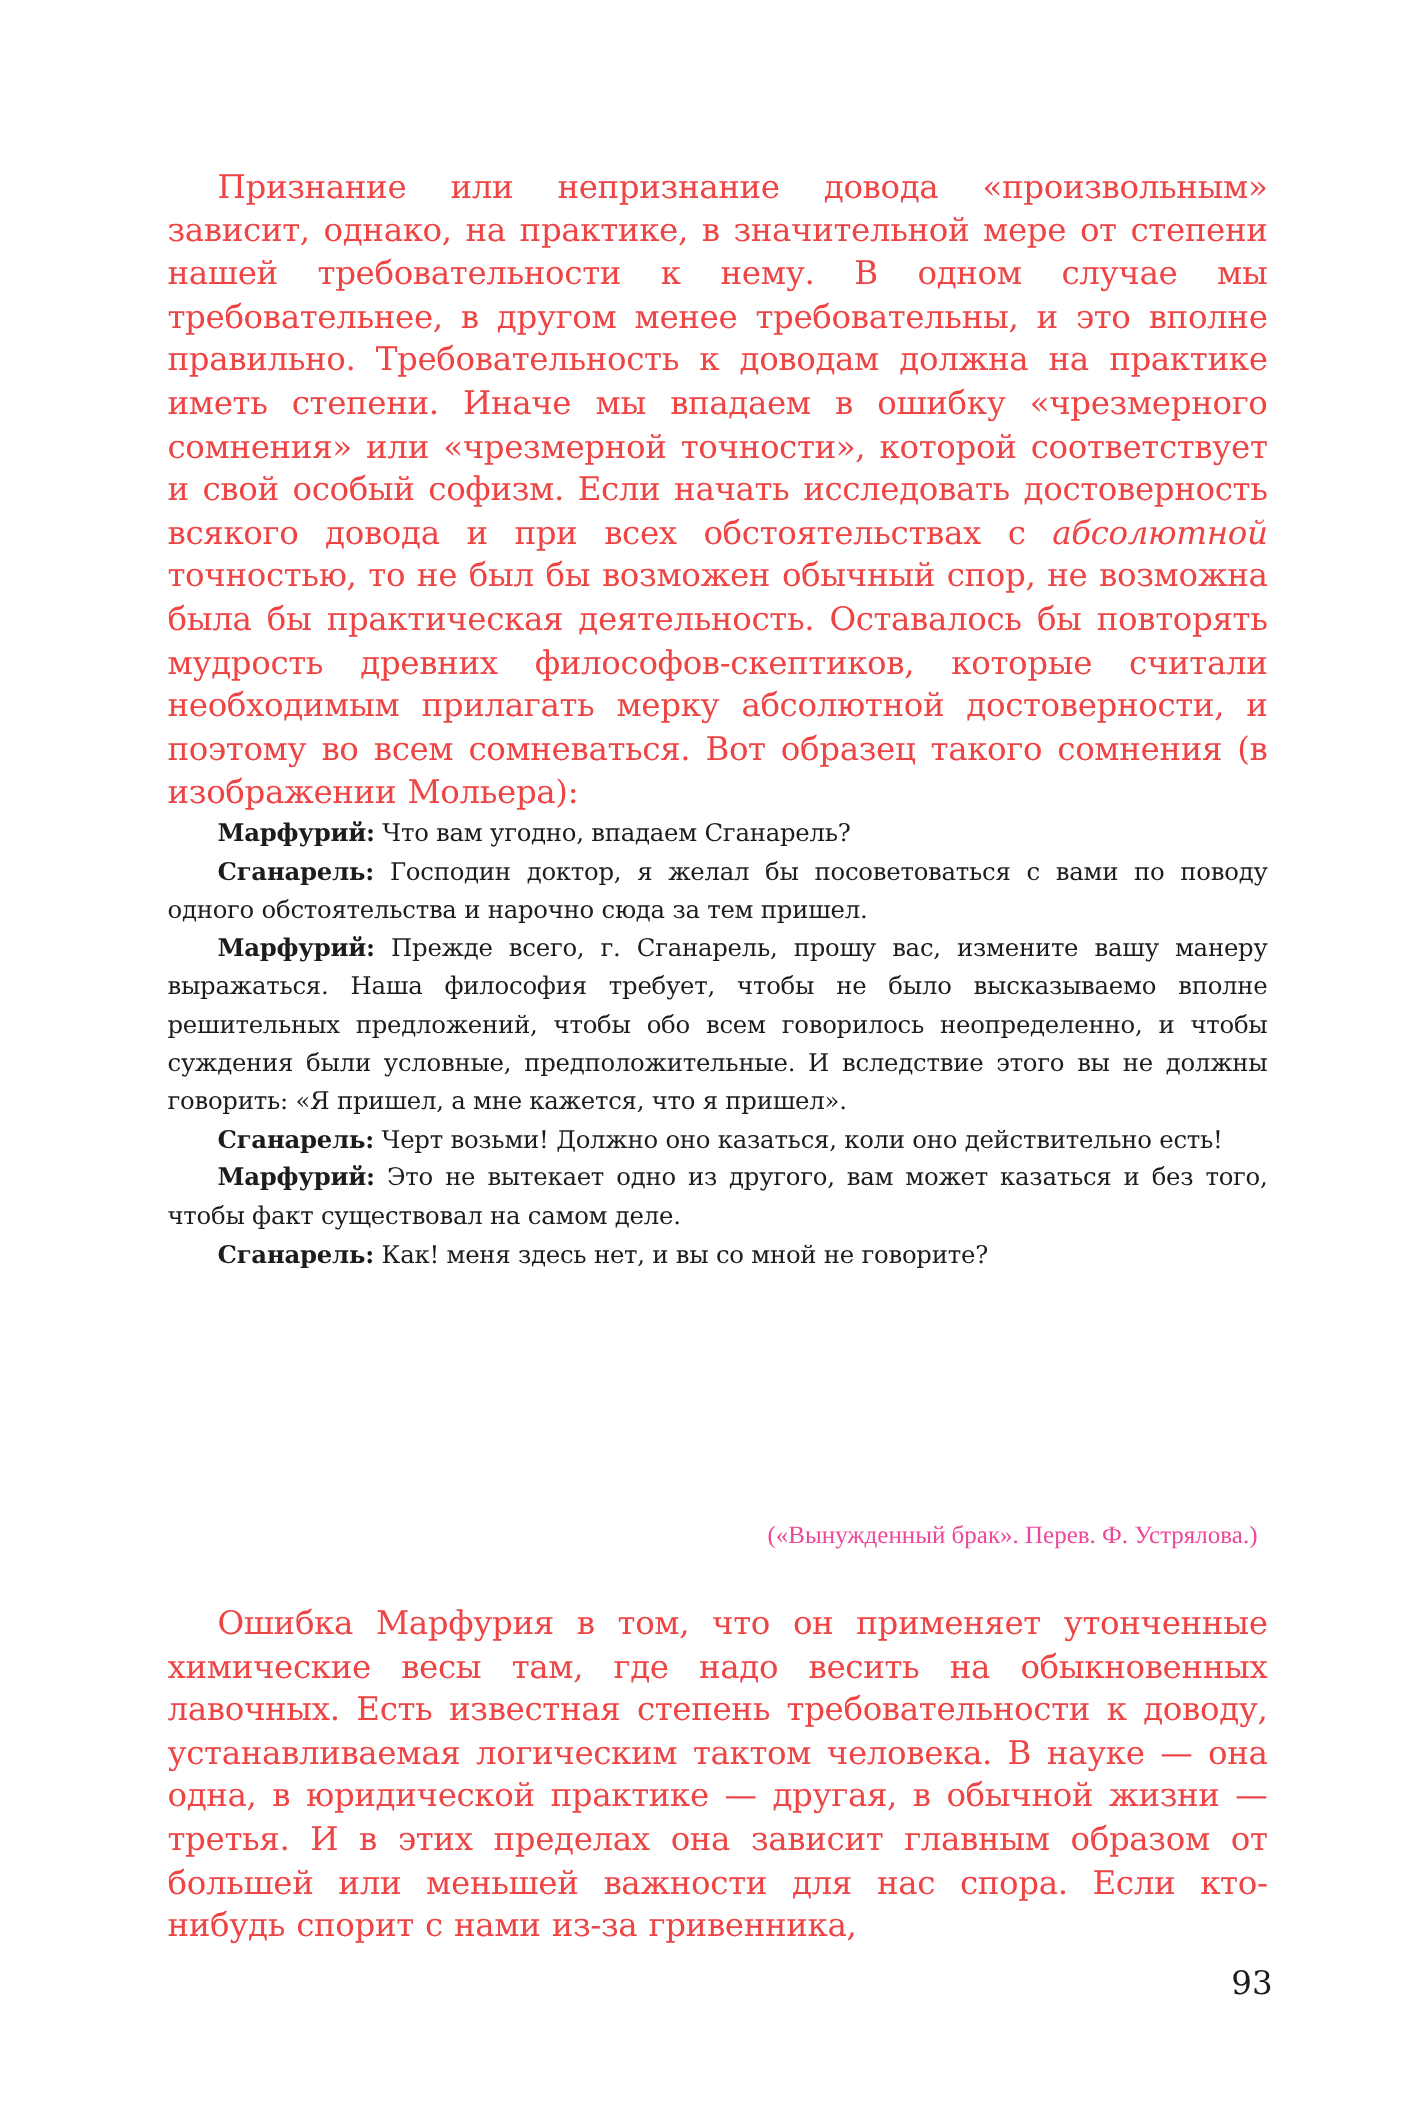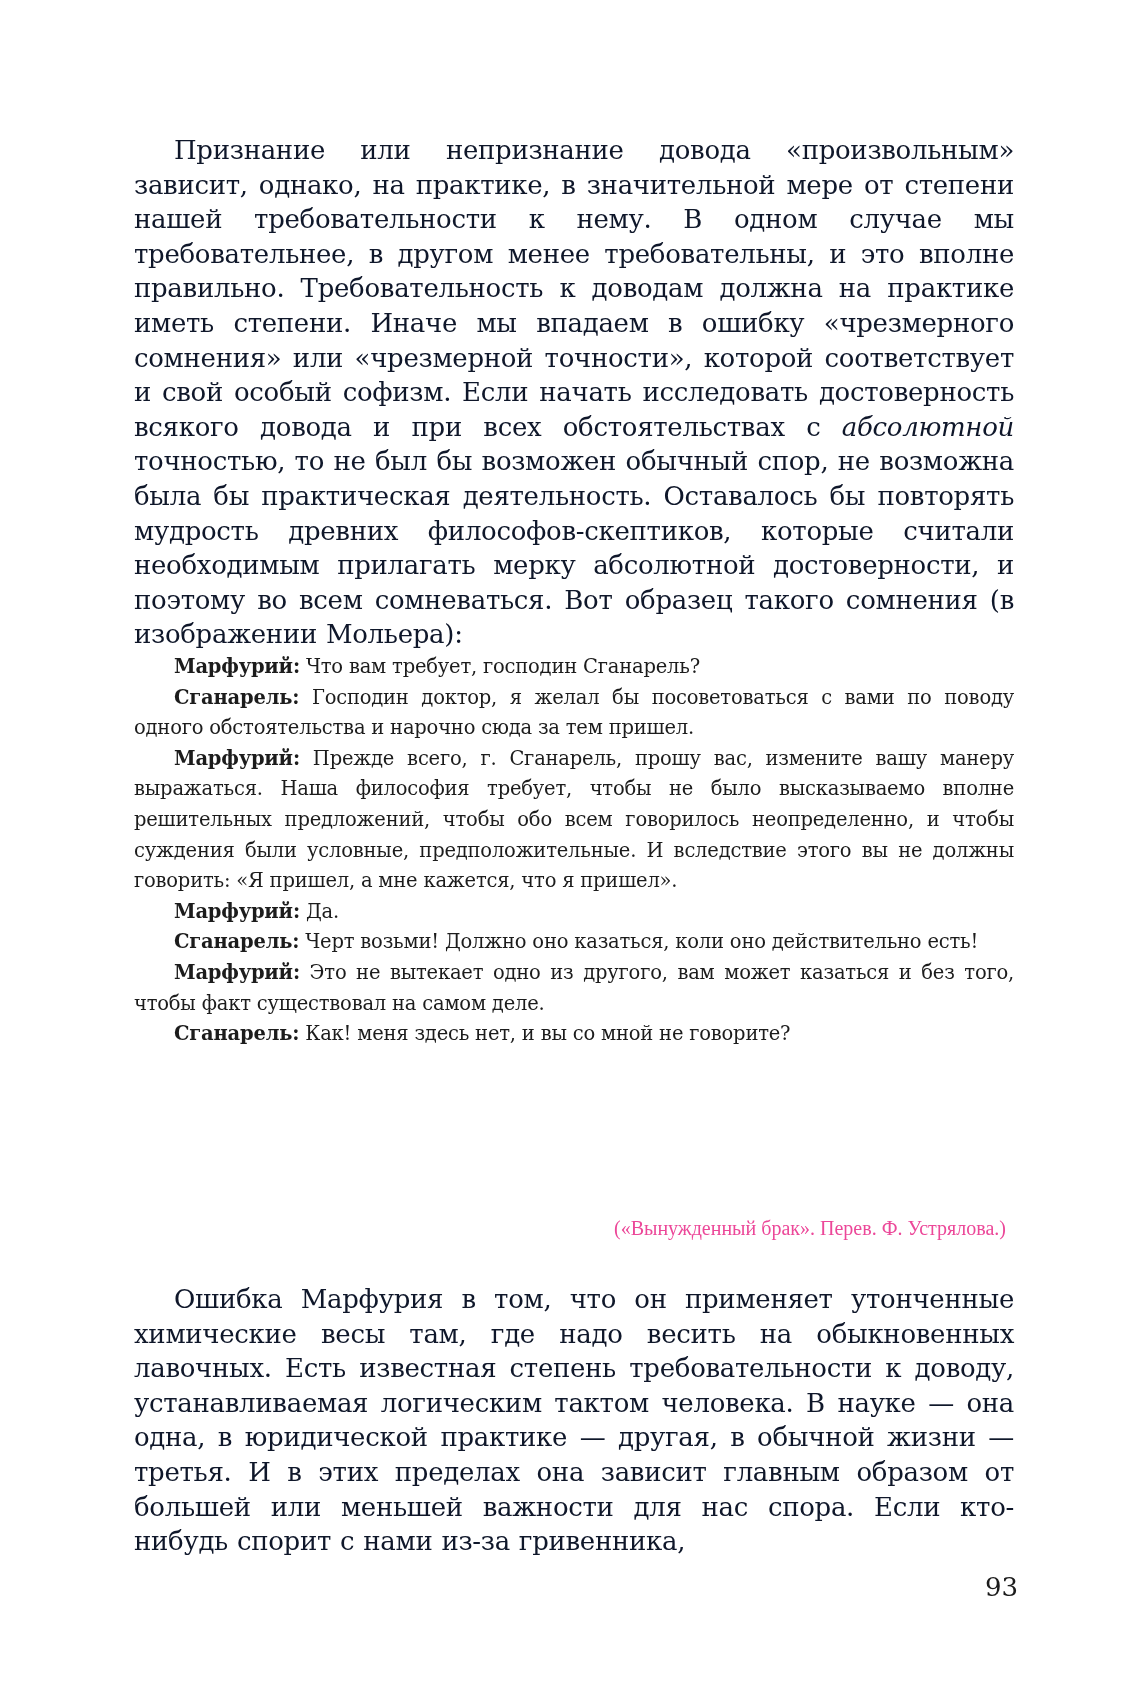--- a/index.html
+++ b/index.html
@@ -2,21 +2,21 @@
 <html><head>
 <meta charset="utf-8">
 <style>
   html, body { margin: 0; padding: 0; background: #ffffff; }
   body { width: 1140px; height: 1690px; position: relative; overflow: hidden; color: #1a1a1a; }
   .page { position: absolute; left: 0; top: 0; width: 1140px; height: 1690px; background: #ffffff; }
   .main-text {
     position: absolute; left: 134px; width: 880px;
     font-family: "DejaVu Serif", "Liberation Serif", serif;
     font-size: 26px; line-height: 34.6px; text-align: justify; text-align-last: left;
-    color: #0f172a; letter-spacing: -0.3px; word-spacing: 1px;
+    color: #ef4444; letter-spacing: -0.3px; word-spacing: 1px;
   }
   .main-text p { margin: 0; text-indent: 40px; }
   .para1 { top: 133px; }
   .para2 { top: 1282px; }
   .dialogue {
     position: absolute; left: 134px; top: 652px; width: 880px;
     font-family: "DejaVu Serif", "Liberation Serif", serif;
     font-size: 19.5px; line-height: 30.6px; text-align: justify; text-align-last: left;
     color: #1c1c1c; letter-spacing: -0.2px;
   }
@@ -35,24 +35,23 @@
 </head>
 <body>
 
 <div class="page">
 
   <div class="main-text para1">
     <p><span>Признание или непризнание довода «произвольным» зависит, однако, на практике, в значительной мере от степени нашей требовательности к нему. В одном случае мы требовательнее, в другом менее требовательны, и это вполне правильно. Требовательность к доводам должна на практике иметь степени. Иначе мы впадаем в ошибку «чрезмерного сомнения» или «чрезмерной точности», которой соответствует и свой особый софизм. Если начать исследовать достоверность всякого довода и при всех обстоятельствах с </span><em>абсолютной</em><span> точностью, то не был бы возможен обычный спор, не возможна была бы практическая деятельность. Оставалось бы повторять мудрость древних философов-скептиков, которые считали необходимым прилагать мерку абсолютной достоверности, и поэтому во всем сомневаться. Вот образец такого сомнения (в изображении Мольера):</span></p>
   </div>
 
   <div class="dialogue">
-    <p class="line"><span class="speaker">Марфурий:</span> <span>Что вам требует, господин Сганарель?</span></p>
+    <p class="line"><span class="speaker">Марфурий:</span> <span>Что вам угодно, впадаем Сганарель?</span></p>
     <p class="line"><span class="speaker">Сганарель:</span> <span>Господин доктор, я желал бы посоветоваться с вами по поводу одного обстоятельства и нарочно сюда за тем пришел.</span></p>
     <p class="line"><span class="speaker">Марфурий:</span> <span>Прежде всего, г. Сганарель, прошу вас, измените вашу манеру выражаться. Наша философия требует, чтобы не было высказываемо вполне решительных предложений, чтобы обо всем говорилось неопределенно, и чтобы суждения были условные, предположительные. И вследствие этого вы не должны говорить: «Я пришел, а мне кажется, что я пришел».</span></p>
-    <p class="line"><span class="speaker">Марфурий:</span> <span>Да.</span></p>
     <p class="line"><span class="speaker">Сганарель:</span> <span>Черт возьми! Должно оно казаться, коли оно действительно есть!</span></p>
     <p class="line"><span class="speaker">Марфурий:</span> <span>Это не вытекает одно из другого, вам может казаться и без того, чтобы факт существовал на самом деле.</span></p>
     <p class="line"><span class="speaker">Сганарель:</span> <span>Как! меня здесь нет, и вы со мной не говорите?</span></p>
   </div>
 
   <div class="source">(«Вынужденный брак». Перев. Ф. Устрялова.)</div>
 
   <div class="main-text para2">
     <p>Ошибка Марфурия в том, что он применяет утонченные химические весы там, где надо весить на обыкновенных лавочных. Есть известная степень требовательности к доводу, устанавливаемая логическим тактом человека. В науке — она одна, в юридической практике — другая, в обычной жизни — третья. И в этих пределах она зависит главным образом от большей или меньшей важности для нас спора. Если кто-нибудь спорит с нами из-за гривенника,</p>
   </div>

